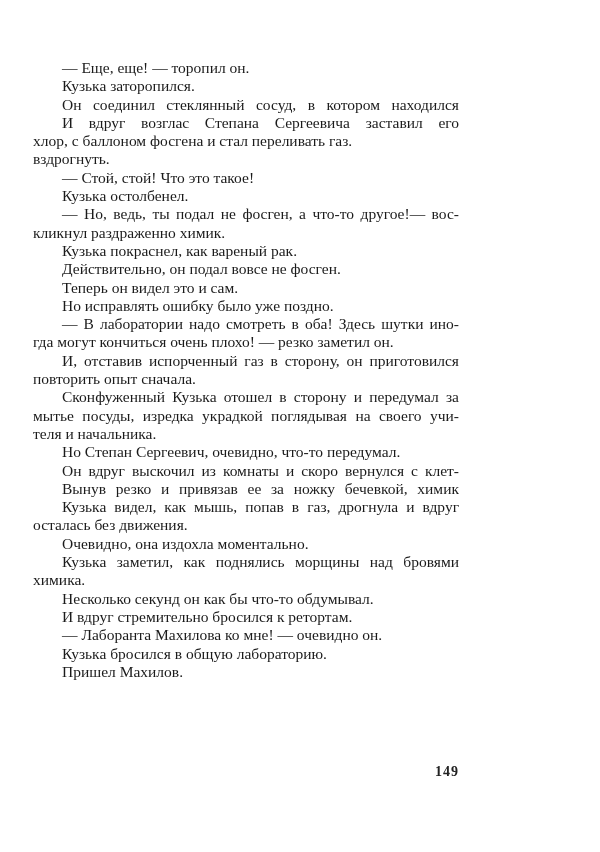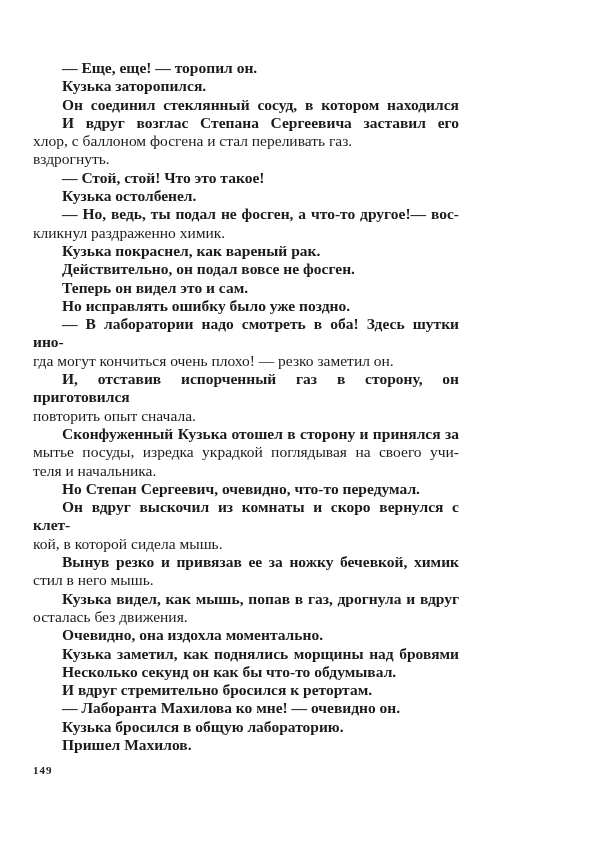--- a/index.html
+++ b/index.html
@@ -20,28 +20,28 @@
     font-size: 15.5px;
     line-height: 18.3px;
   }
   .line {
     text-align: justify;
     text-align-last: justify;
     overflow: hidden;
     white-space: normal;
   }
   .line.last { text-align-last: left; }
-  .line.first { text-indent: 29px; font-weight: bold; }
+  .line.first { text-indent: 29px; }
   .page-number {
     position: absolute;
     left: 33px;
     top: 764px;
     width: 426px;
-    text-align: left;
-    font-size: 11px;
+    text-align: right;
+    font-size: 14px;
     font-weight: 700;
     letter-spacing: 1px;
     color: #222222;
   }
 </style>
 </head>
 <body>
 
 <div>
   <div class="text-block">
@@ -56,32 +56,31 @@
       <div class="line first">— Но, ведь, ты подал не фосген, а что-то другое!— вос-</div>
       <div class="line last">кликнул раздраженно химик.</div>
       <div class="line first last">Кузька покраснел, как вареный рак.</div>
       <div class="line first last">Действительно, он подал вовсе не фосген.</div>
       <div class="line first last">Теперь он видел это и сам.</div>
       <div class="line first last">Но исправлять ошибку было уже поздно.</div>
       <div class="line first">— В лаборатории надо смотреть в оба! Здесь шутки ино-</div>
       <div class="line last">гда могут кончиться очень плохо! — резко заметил он.</div>
       <div class="line first">И, отставив испорченный газ в сторону, он приготовился</div>
       <div class="line last">повторить опыт сначала.</div>
-      <div class="line first">Сконфуженный Кузька отошел в сторону и принялся за</div>
+      <div class="line first">Сконфуженный Кузька отошел в сторону и передумал за</div>
       <div class="line">мытье посуды, изредка украдкой поглядывая на своего учи-</div>
       <div class="line last">теля и начальника.</div>
       <div class="line first last">Но Степан Сергеевич, очевидно, что-то передумал.</div>
       <div class="line first">Он вдруг выскочил из комнаты и скоро вернулся с клет-</div>
-      <div class="line last">кой, в которой сидела мышь.</div>
       <div class="line first">Вынув резко и привязав ее за ножку бечевкой, химик</div>
-      <div class="line last">стил в него мышь.</div>
       <div class="line first">Кузька видел, как мышь, попав в газ, дрогнула и вдруг</div>
       <div class="line last">осталась без движения.</div>
       <div class="line first last">Очевидно, она издохла моментально.</div>
       <div class="line first">Кузька заметил, как поднялись морщины над бровями</div>
+      <div class="line last">химика.</div>
       <div class="line first last">Несколько секунд он как бы что-то обдумывал.</div>
       <div class="line first last">И вдруг стремительно бросился к ретортам.</div>
       <div class="line first last">— Лаборанта Махилова ко мне! — очевидно он.</div>
       <div class="line first last">Кузька бросился в общую лабораторию.</div>
       <div class="line first last">Пришел Махилов.</div>
     </div>
   <div class="page-number">149</div>
 </div>
 
 </body></html>

